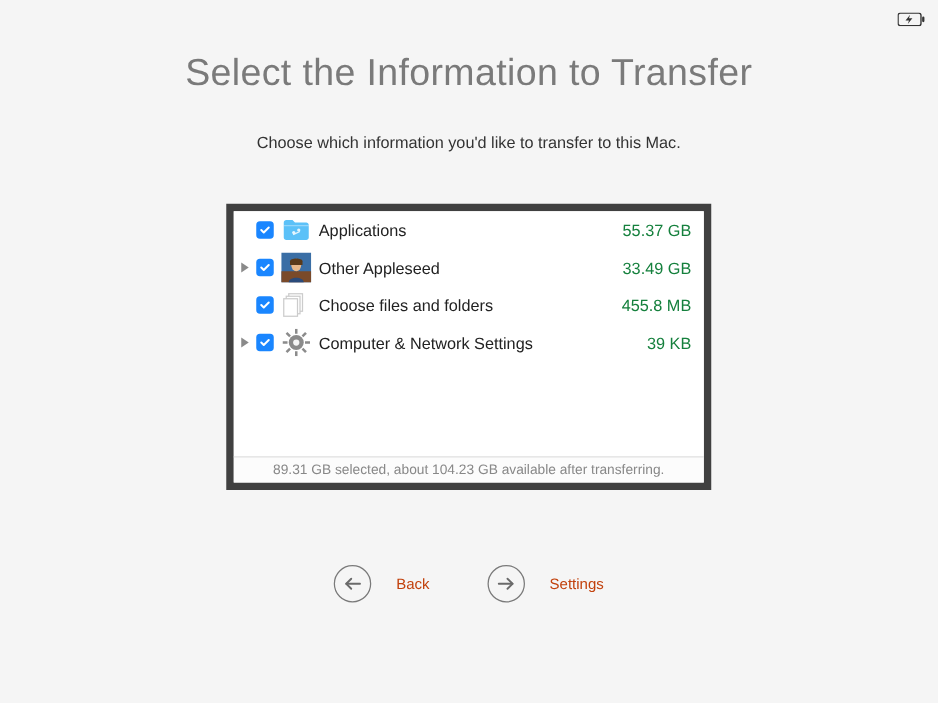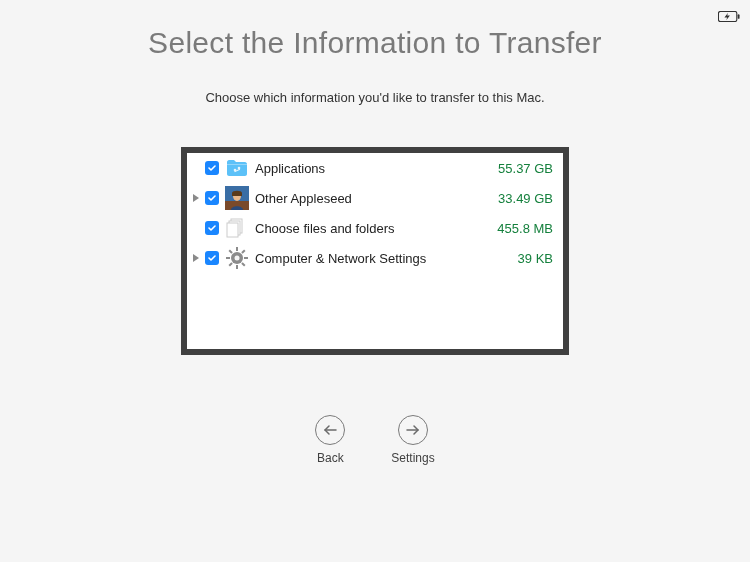--- a/index.html
+++ b/index.html
@@ -16,21 +16,21 @@
       top: 8px;
       right: 10px;
       width: 22px;
       height: 12px;
     }
     .title {
       text-align: center;
       font-size: 30px;
       font-weight: 300;
       color: #7a7a7a;
-      margin-top: 26px;
+      margin-top: 42px;
       letter-spacing: 0.3px;
     }
     .subtitle {
       text-align: center;
       font-size: 13px;
       color: #333;
       margin-top: 30px;
     }
     .panel {
       width: 388px;
@@ -93,25 +93,25 @@
     }
     .spacer { height: 76px; }
     .nav {
       display: flex;
       justify-content: center;
       gap: 46px;
       margin-top: 60px;
     }
     .nav-button {
       display: flex;
-      flex-direction: column;
-      align-items: center;
-      gap: 6px;
+      flex-direction: row;
+      align-items: center;
+      gap: 20px;
       cursor: pointer;
-      color: #404040;
+      color: #c2410c;
       font-size: 12px;
     }
     .nav-circle {
       width: 30px; height: 30px;
       border: 1.5px solid #7a7a7a;
       border-radius: 50%;
       display: flex;
       align-items: center;
       justify-content: center;
     }
@@ -226,20 +226,21 @@
           </g>
           <circle cx="11" cy="11" r="2.5" fill="#f5f5f5"></circle>
         </svg>
       </div>
       <span class="row-label">Computer &amp; Network Settings</span>
       <span class="row-size">39 KB</span>
     </div>
 
     <div class="spacer"></div>
   </div>
+  <div class="status-bar">89.31 GB selected, about 104.23 GB available after transferring.</div>
 </div>
 
 <div class="nav">
   <div class="nav-button">
     <div class="nav-circle">
       <svg width="16" height="14" viewBox="0 0 16 14">
           <line x1="14" y1="7" x2="3" y2="7" stroke="#6a6a6a" stroke-width="1.5" stroke-linecap="round"></line>
           <polyline points="7,3 3,7 7,11" fill="none" stroke="#6a6a6a" stroke-width="1.5" stroke-linecap="round" stroke-linejoin="round"></polyline>
         </svg>
     </div>

